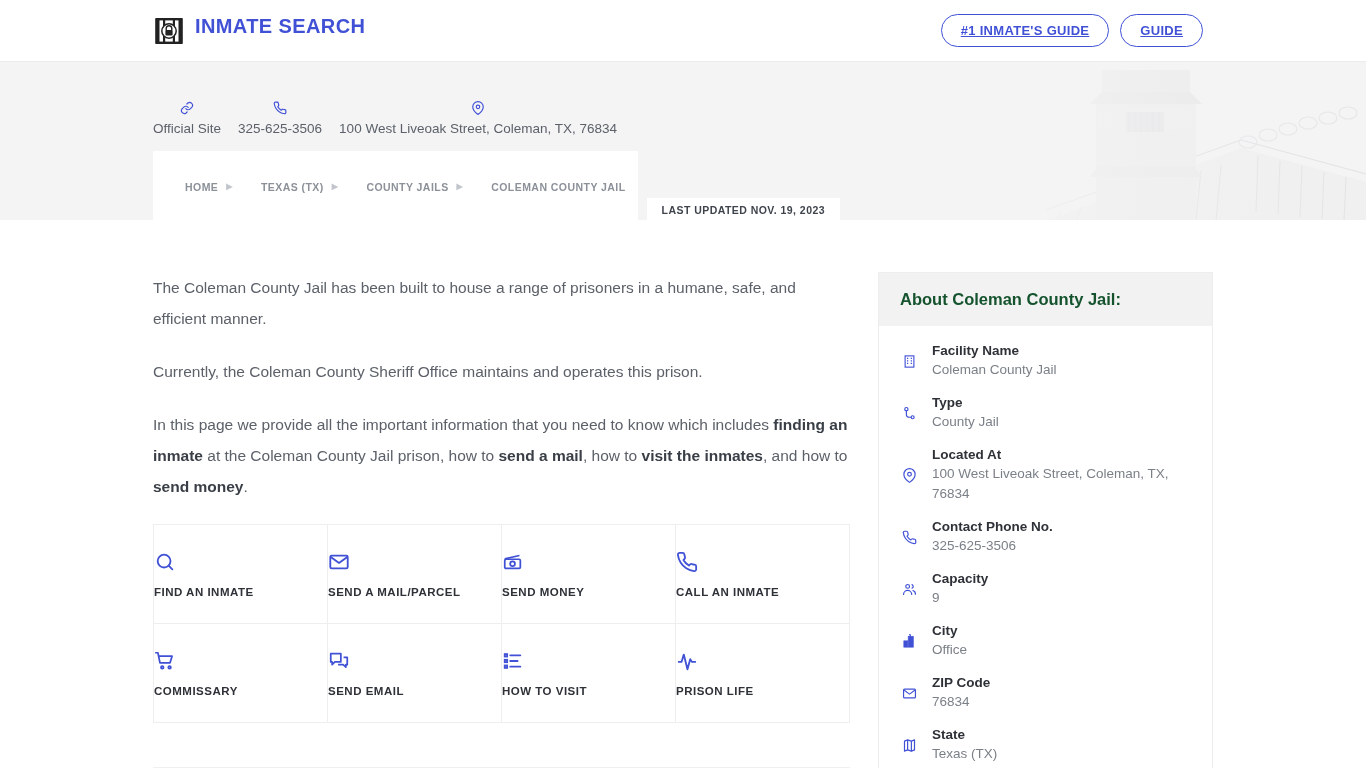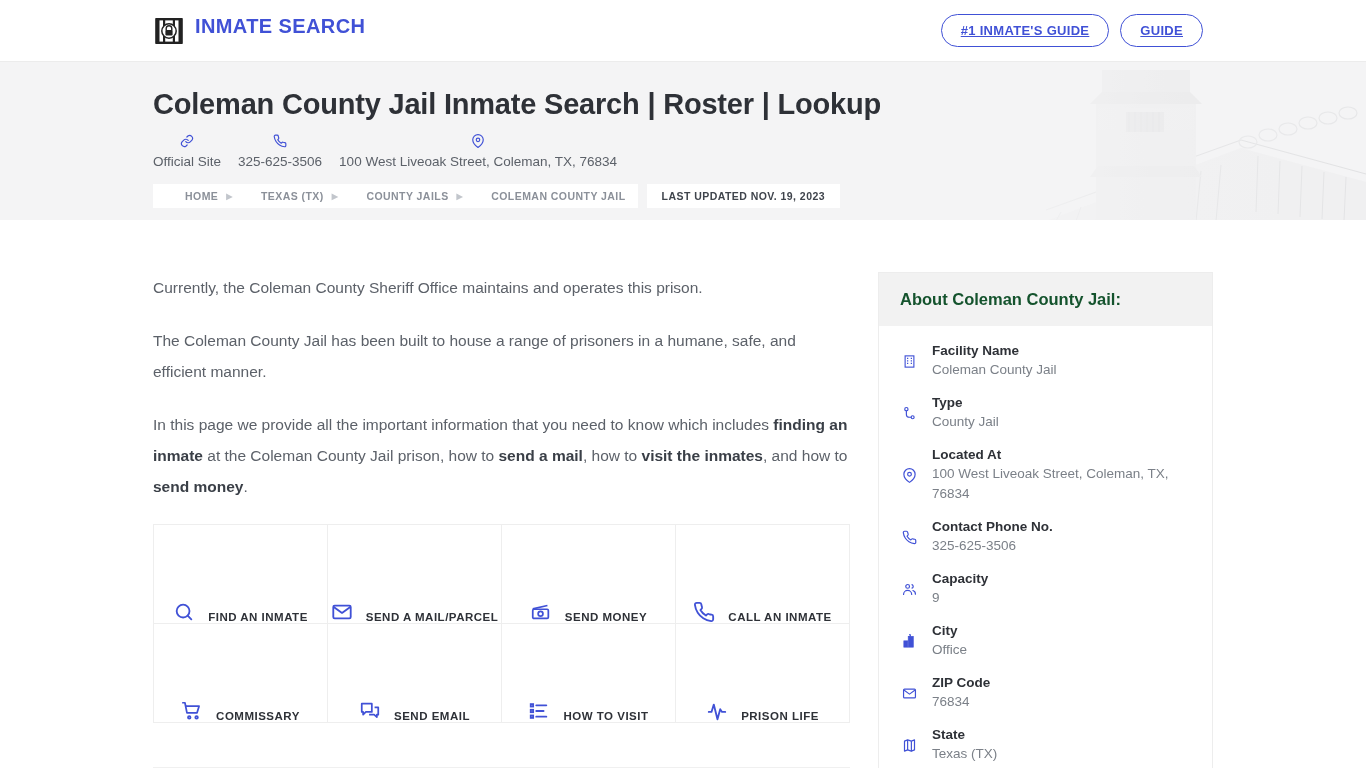--- a/index.html
+++ b/index.html
@@ -115,20 +115,21 @@
   .crumb { color: #8b9099; text-decoration: none; white-space: nowrap; padding-left: 20px; }
   .updated {
     background: #ffffff;
     display: flex;
     align-items: center;
     padding: 6px 15px;
     color: #3f444c;
     font-weight: bold;
     text-transform: uppercase;
     white-space: nowrap;
+    margin-top: 47px;
   }
 
   
   .page {
     display: flex;
     padding-left: 153px;
     padding-right: 153px;
     padding-top: 52px;
     gap: 28px;
   }
@@ -150,22 +151,22 @@
     grid-template-columns: repeat(4, 1fr);
     border-left: 1px solid #eeeeee;
     border-top: 1px solid #eeeeee;
     width: 697px;
   }
   .tile {
     border-right: 1px solid #eeeeee;
     border-bottom: 1px solid #eeeeee;
     height: 99px;
     display: flex;
-    flex-direction: row;
-    align-items: flex-end;
+    flex-direction: column;
+    align-items: flex-start;
     justify-content: center;
     gap: 13px;
     background: #fff;
     cursor: pointer;
     text-decoration: none;
   }
   .tile-icon { color: #4051d6; display: block; line-height: 0; }
   .tile-label {
     font-size: 11.5px;
     font-weight: bold;
@@ -301,21 +302,20 @@
         <ellipse cx="302" cy="67" rx="9" ry="6"></ellipse>
         <ellipse cx="322" cy="61" rx="9" ry="6"></ellipse>
         <ellipse cx="342" cy="56" rx="9" ry="6"></ellipse>
         <ellipse cx="362" cy="51" rx="9" ry="6"></ellipse>
       </g>
       <rect width="380" height="159" fill="url(#fade)"></rect>
     </svg>
   </div>
 
   <div class="hero-inner">
-    <h1 class="hero-title">Coleman County Jail Inmate Search | Roster | Lookup</h1>
 
     <div class="hero-meta">
       <span class="meta-item">
         <span>
           <svg width="14" height="14" viewBox="0 0 24 24" fill="none" stroke="#4051d6" stroke-width="2" stroke-linecap="round">
             <path d="M10 13a5 5 0 0 0 7.5.5l3-3a5 5 0 0 0-7-7l-1.7 1.7"></path>
             <path d="M14 11a5 5 0 0 0-7.5-.5l-3 3a5 5 0 0 0 7 7l1.7-1.7"></path>
           </svg>
         </span>
         <span>Official Site</span>
@@ -351,24 +351,24 @@
       </nav>
       <div class="updated">LAST UPDATED NOV. 19, 2023</div>
     </div>
   </div>
 </section>
 
 <div class="page">
 
   <main class="col-main">
     <p class="para">
-      <span>Currently, the Coleman County Sheriff Office maintains and operates this prison.</span>
+      <span>The Coleman County Jail has been built to house a range of prisoners in a humane, safe, and efficient manner.</span>
     </p>
     <p class="para">
-      <span>The Coleman County Jail has been built to house a range of prisoners in a humane, safe, and efficient manner.</span>
+      <span>Currently, the Coleman County Sheriff Office maintains and operates this prison.</span>
     </p>
     <p class="para">
       <span>In this page we provide all the important information that you need to know which includes </span><b>finding an inmate</b><span> at the Coleman County Jail prison, how to </span><b>send a mail</b><span>, how to </span><b>visit the inmates</b><span>, and how to </span><b>send money</b><span>.</span>
     </p>
 
     <div class="action-grid">
       <a class="tile" href="#">
         <span class="tile-icon">
           <svg width="22" height="22" viewBox="0 0 24 24" fill="none" stroke="#4051d6" stroke-width="2" stroke-linecap="round">
             <circle cx="11" cy="11" r="7"></circle>

